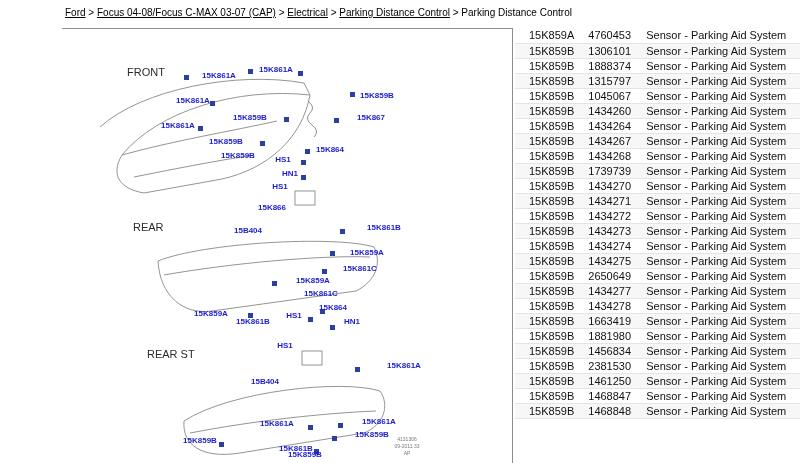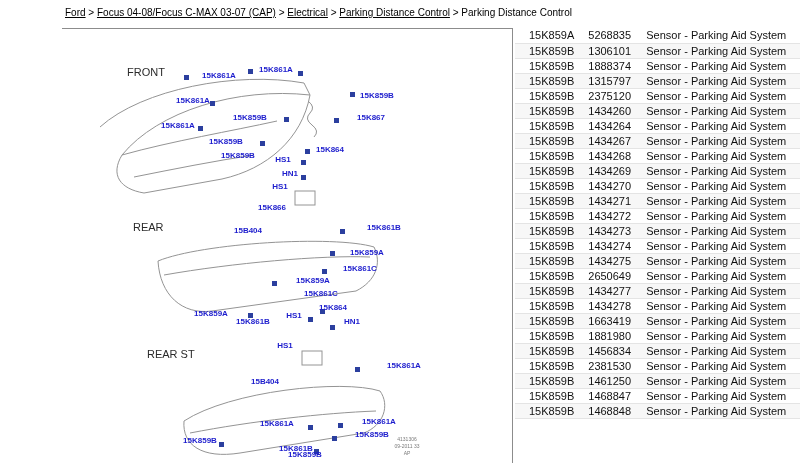--- a/index.html
+++ b/index.html
@@ -126,41 +126,41 @@
   </svg>
 </div>
 
 <div class="divider"></div>
 
 <div class="table-wrap">
   <table>
     <tbody id="rows">
         <tr>
           <td>15K859A</td>
-          <td>5268835</td>
+          <td>4760453</td>
           <td>Sensor - Parking Aid System</td>
         </tr>
         <tr>
           <td>15K859B</td>
           <td>1306101</td>
           <td>Sensor - Parking Aid System</td>
         </tr>
         <tr>
           <td>15K859B</td>
           <td>1888374</td>
           <td>Sensor - Parking Aid System</td>
         </tr>
         <tr>
           <td>15K859B</td>
           <td>1315797</td>
           <td>Sensor - Parking Aid System</td>
         </tr>
         <tr>
           <td>15K859B</td>
-          <td>2375120</td>
+          <td>1045067</td>
           <td>Sensor - Parking Aid System</td>
         </tr>
         <tr>
           <td>15K859B</td>
           <td>1434260</td>
           <td>Sensor - Parking Aid System</td>
         </tr>
         <tr>
           <td>15K859B</td>
           <td>1434264</td>
@@ -171,21 +171,21 @@
           <td>1434267</td>
           <td>Sensor - Parking Aid System</td>
         </tr>
         <tr>
           <td>15K859B</td>
           <td>1434268</td>
           <td>Sensor - Parking Aid System</td>
         </tr>
         <tr>
           <td>15K859B</td>
-          <td>1434269</td>
+          <td>1739739</td>
           <td>Sensor - Parking Aid System</td>
         </tr>
         <tr>
           <td>15K859B</td>
           <td>1434270</td>
           <td>Sensor - Parking Aid System</td>
         </tr>
         <tr>
           <td>15K859B</td>
           <td>1434271</td>

